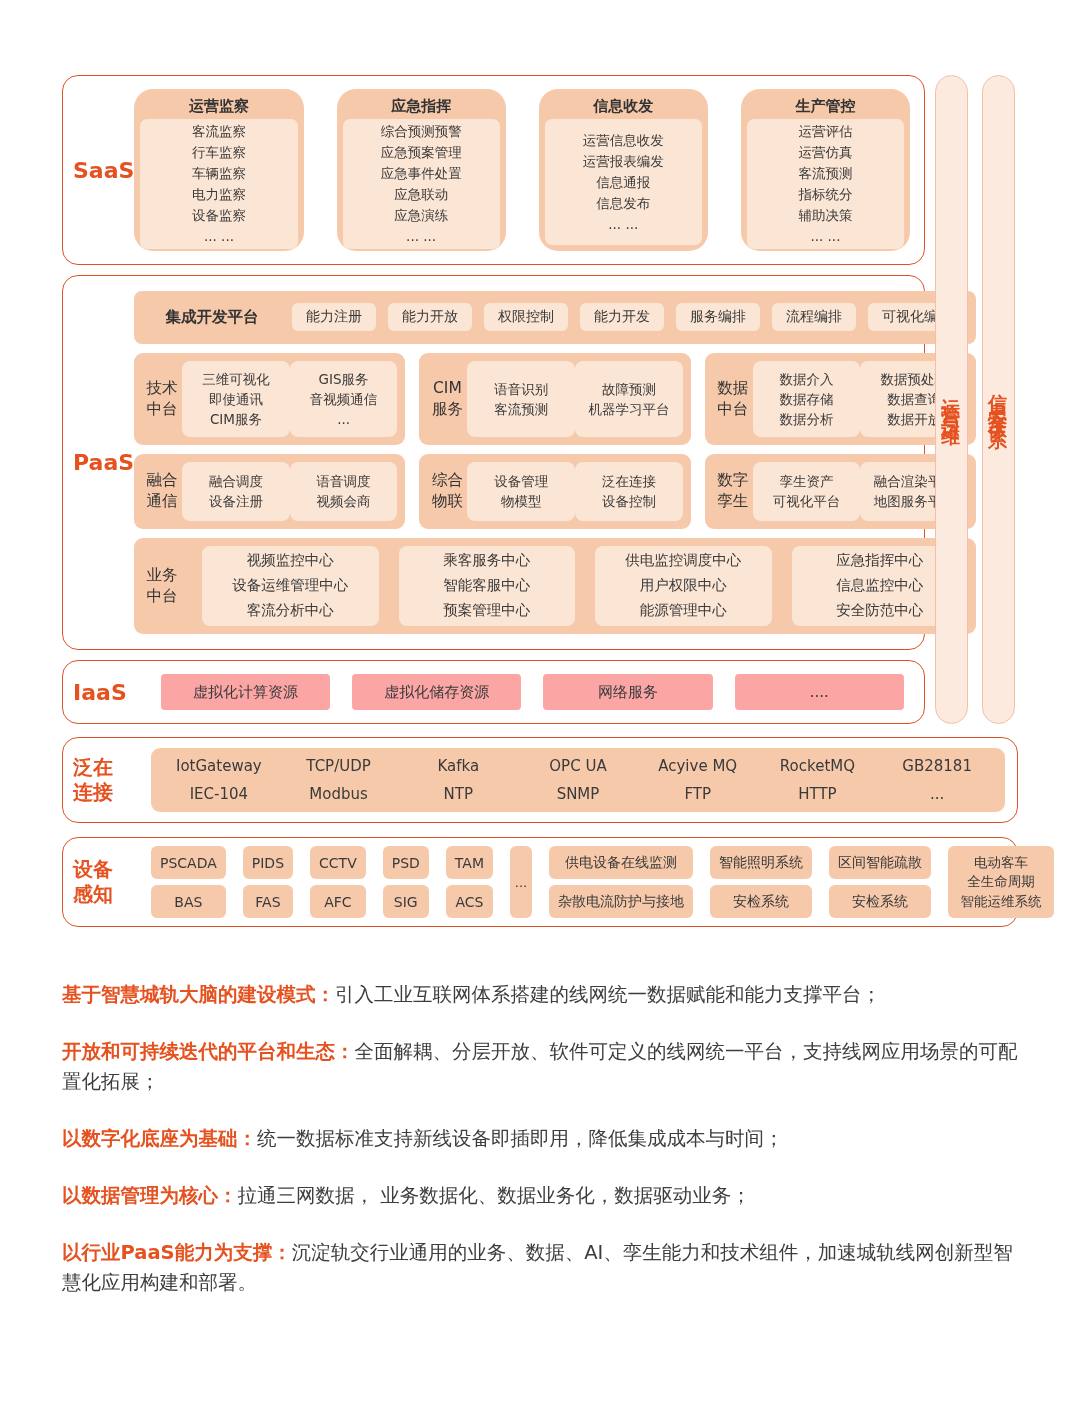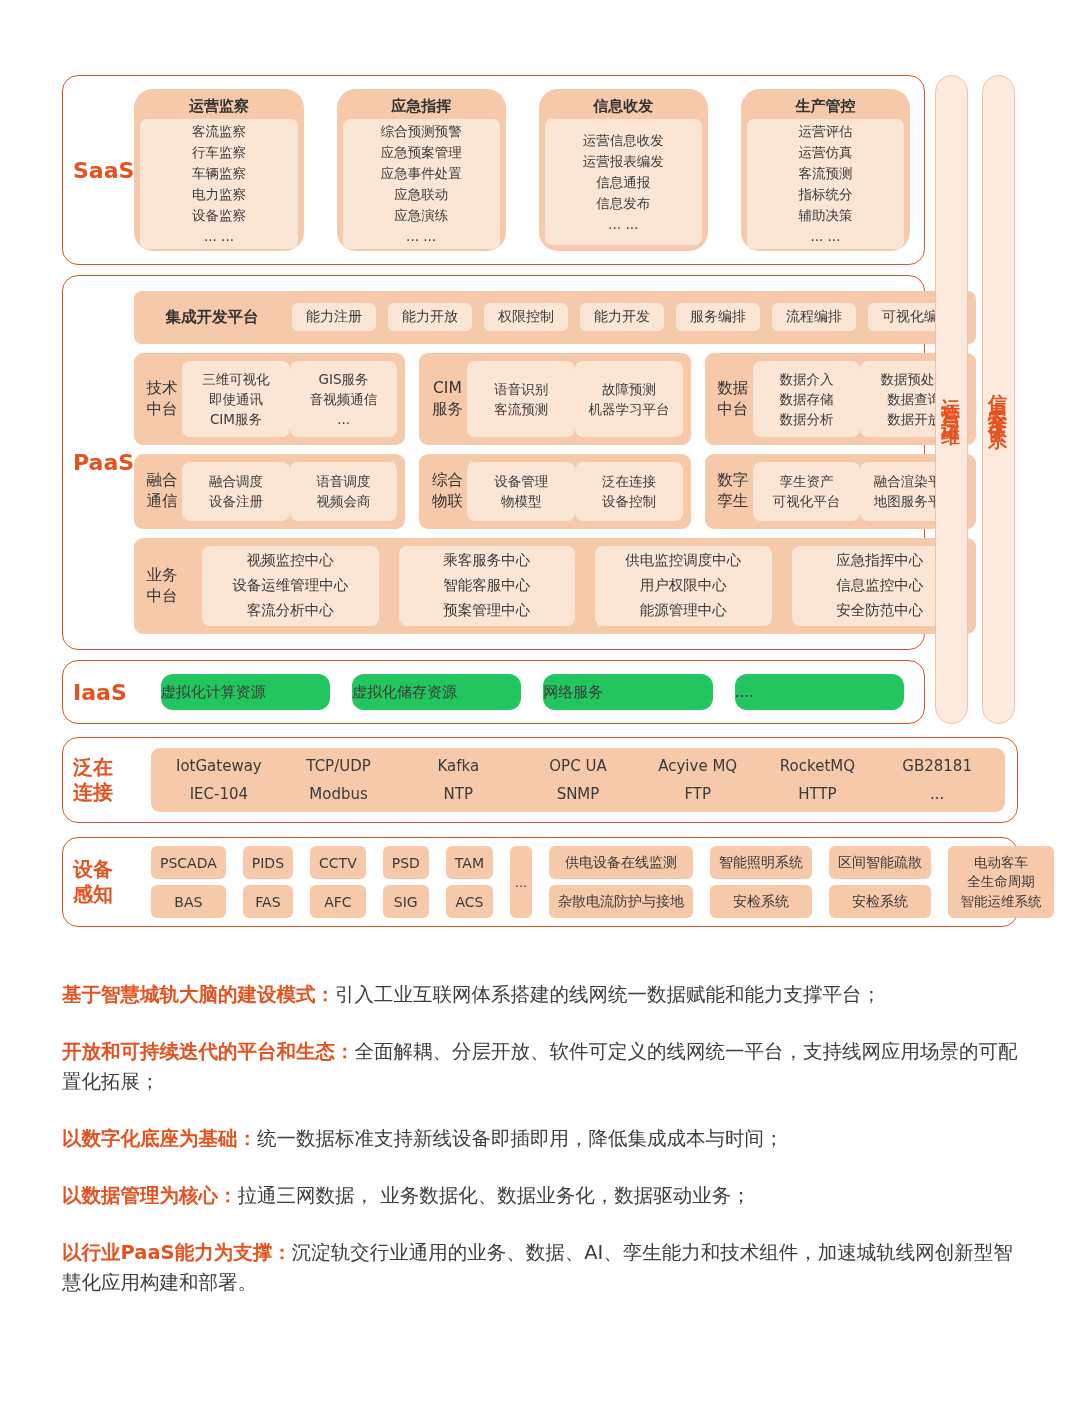--- a/index.html
+++ b/index.html
@@ -87,22 +87,22 @@
   }
   .pg-line { line-height:20px; text-align:center; }
   .biz .pg-box { font-size:14.5px; }
   .biz .pg-line { line-height:25px; }
   .biz { gap:20px; }
 
   
   .layer-iaas { height:64px; padding:13px 20px 13px 10px; }
   .iaas-row { flex:1; display:flex; gap:22px; align-items:center; margin-left:34px; }
   .iaas-box {
-    flex:1; height:36px; line-height:36px; text-align:left;
-    background:#22c55e; border-radius:12px; font-size:15px;
+    flex:1; height:36px; line-height:36px; text-align:center;
+    background:#fca5a5; border-radius:4px; font-size:15px;
   }
 
   
   .layer-edge { width:956px; height:57px; margin-top:13px; padding:9px 12px 9px 0; }
   .edge-bar {
     flex:1; background:#f6c9ab; border-radius:8px;
     display:flex; align-items:center; justify-content:center; font-size:15px;
   }
 
   

